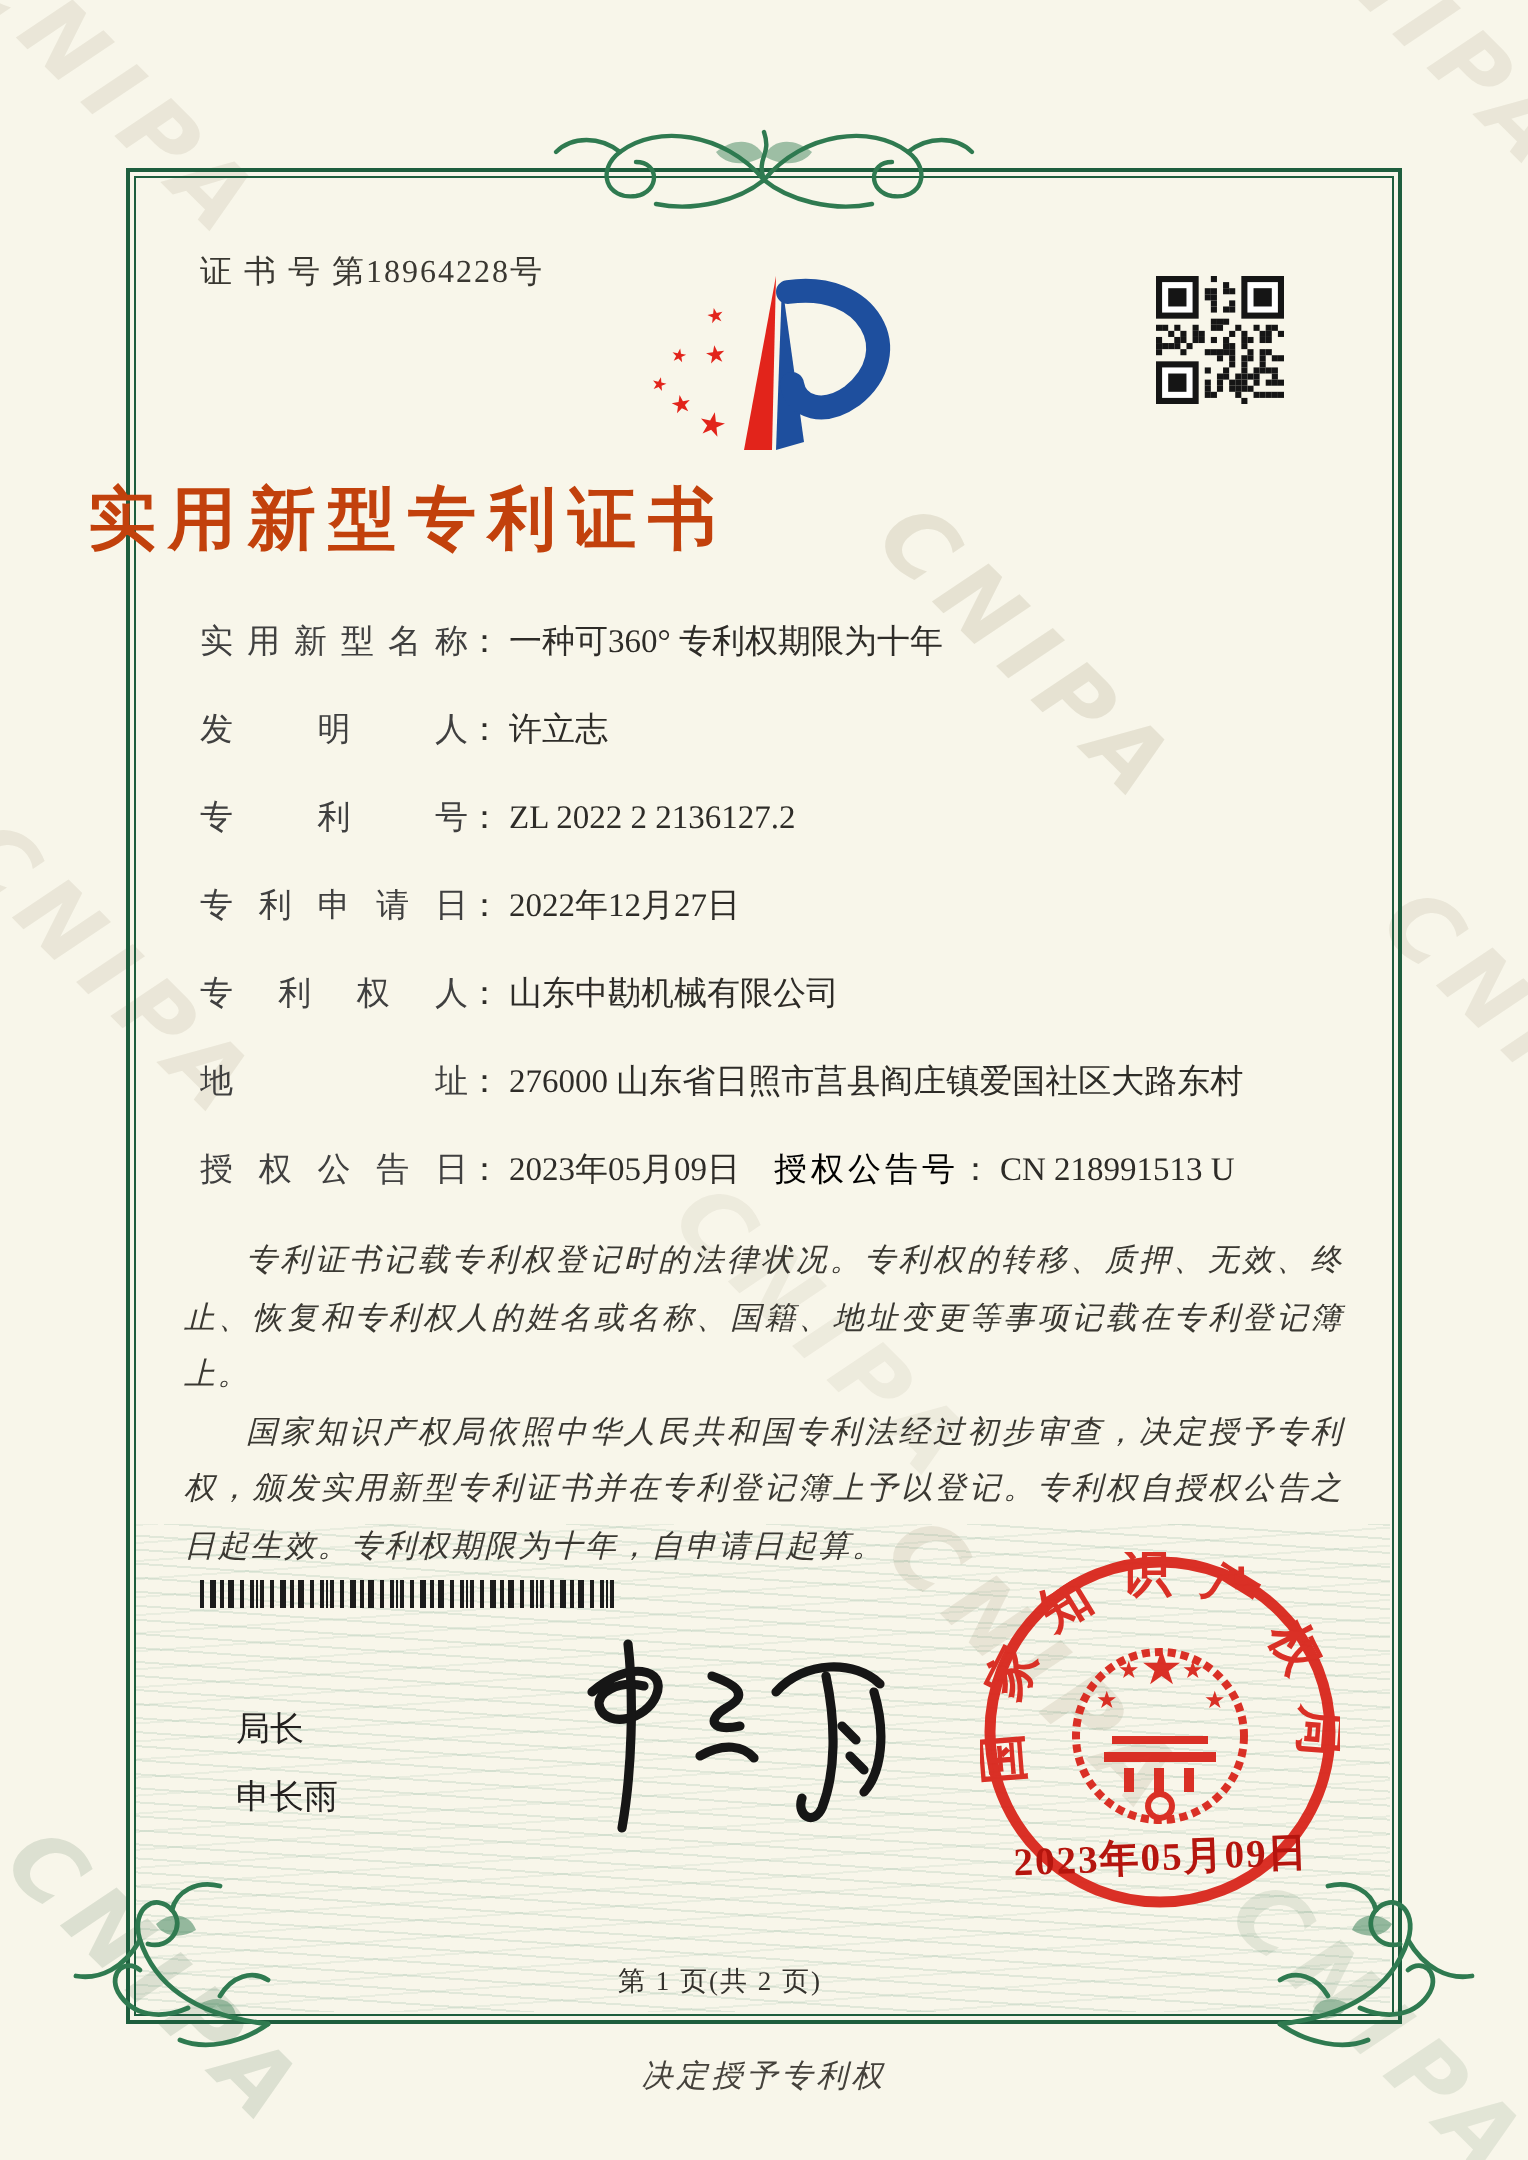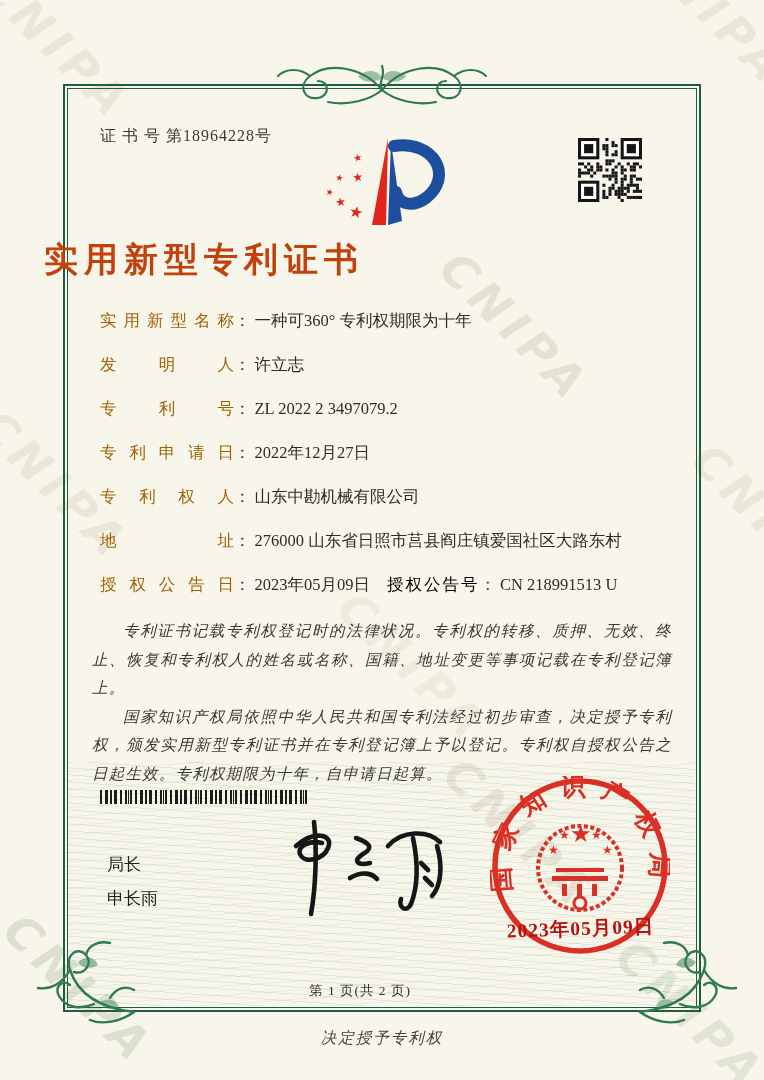--- a/index.html
+++ b/index.html
@@ -49,41 +49,41 @@
   .logo{position:absolute;left:310px;top:130px;z-index:2;}
   .qr{position:absolute;left:578px;top:138px;z-index:2;}
   .title{
     position:absolute;left:0;top:237px;width:100%;z-index:2;
     text-align:left;font-size:34px;font-weight:bold;letter-spacing:6px;color:#c2410c;margin-left:44px;
   }
   
   .field-row{position:absolute;left:100px;width:560px;height:24px;z-index:2;font-size:16.5px;}
   .flabel{
     display:inline-block;width:134px;vertical-align:top;
-    text-align:justify;text-align-last:justify;color:#a16207;
+    text-align:justify;text-align-last:justify;color:#404040;
   }
   .colon{display:inline-block;margin:0 4px 0 0;}
   .fvalue{color:#2e2c28;}
   .pair2{position:absolute;left:287px;top:0;}
   .pair2 .flabel2{letter-spacing:2px;color:#000000;}
   
   .body-text{
     position:absolute;left:92px;top:617px;width:580px;z-index:2;
     font-size:15.5px;line-height:28.5px;letter-spacing:1.2px;
     text-align:justify;color:#3a3832;font-style:italic;
   }
   .body-text p{margin:0;text-indent:2em;}
   
   .barcode{
     position:absolute;left:100px;top:790px;width:208px;height:14px;z-index:2;
     background:
       repeating-linear-gradient(90deg,#1c1c1c 0 2px,transparent 2px 5px),
       repeating-linear-gradient(90deg,#1c1c1c 0 1px,transparent 1px 7px);
   }
-  .signer{position:absolute;left:107px;top:848px;z-index:2;
+  .signer{position:absolute;left:118px;top:848px;z-index:2;
     font-family:"Liberation Sans","DejaVu Sans",sans-serif;
     font-size:17px;color:#242220;line-height:34px;}
   .signature{position:absolute;left:280px;top:816px;z-index:2;}
   .seal{position:absolute;left:490px;top:776px;width:180px;height:180px;z-index:4;opacity:.95;}
   .seal-date{
     position:absolute;left:468px;top:915px;width:225px;z-index:5;
     text-align:center;font-weight:bold;font-size:19.5px;letter-spacing:1px;
     color:#b5150e;transform:rotate(-2deg);
   }
   .page-footer{
@@ -297,21 +297,21 @@
 
   <div class="title">实用新型专利证书</div>
 
   <div class="field-row" style="top:310px">
     <span class="flabel">实用新型名称</span><span class="colon">：</span><span class="fvalue">一种可360° 专利权期限为十年</span>
   </div>
   <div class="field-row" style="top:354px">
     <span class="flabel">发明人</span><span class="colon">：</span><span class="fvalue">许立志</span>
   </div>
   <div class="field-row" style="top:398px">
-    <span class="flabel">专利号</span><span class="colon">：</span><span class="fvalue">ZL 2022 2 3497079.2</span>
+    <span class="flabel">专利号</span><span class="colon">：</span><span class="fvalue">ZL 2022 2 2136127.2</span>
   </div>
   <div class="field-row" style="top:442px">
     <span class="flabel">专利申请日</span><span class="colon">：</span><span class="fvalue">2022年12月27日</span>
   </div>
   <div class="field-row" style="top:486px">
     <span class="flabel">专利权人</span><span class="colon">：</span><span class="fvalue">山东中勘机械有限公司</span>
   </div>
   <div class="field-row" style="top:530px">
     <span class="flabel">地址</span><span class="colon">：</span><span class="fvalue">276000 山东省日照市莒县阎庄镇爱国社区大路东村</span>
   </div>

